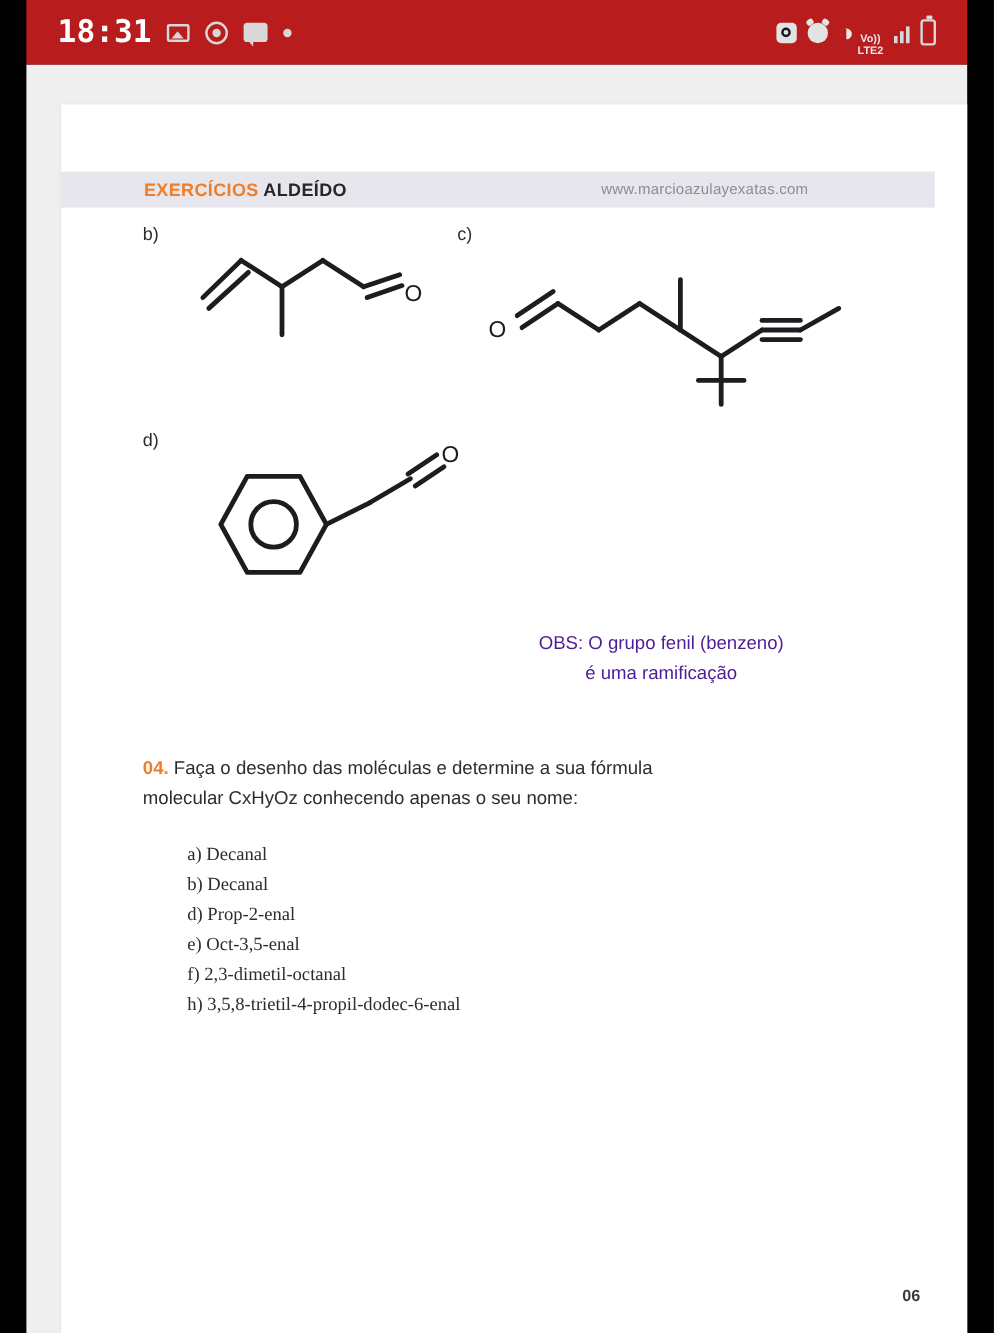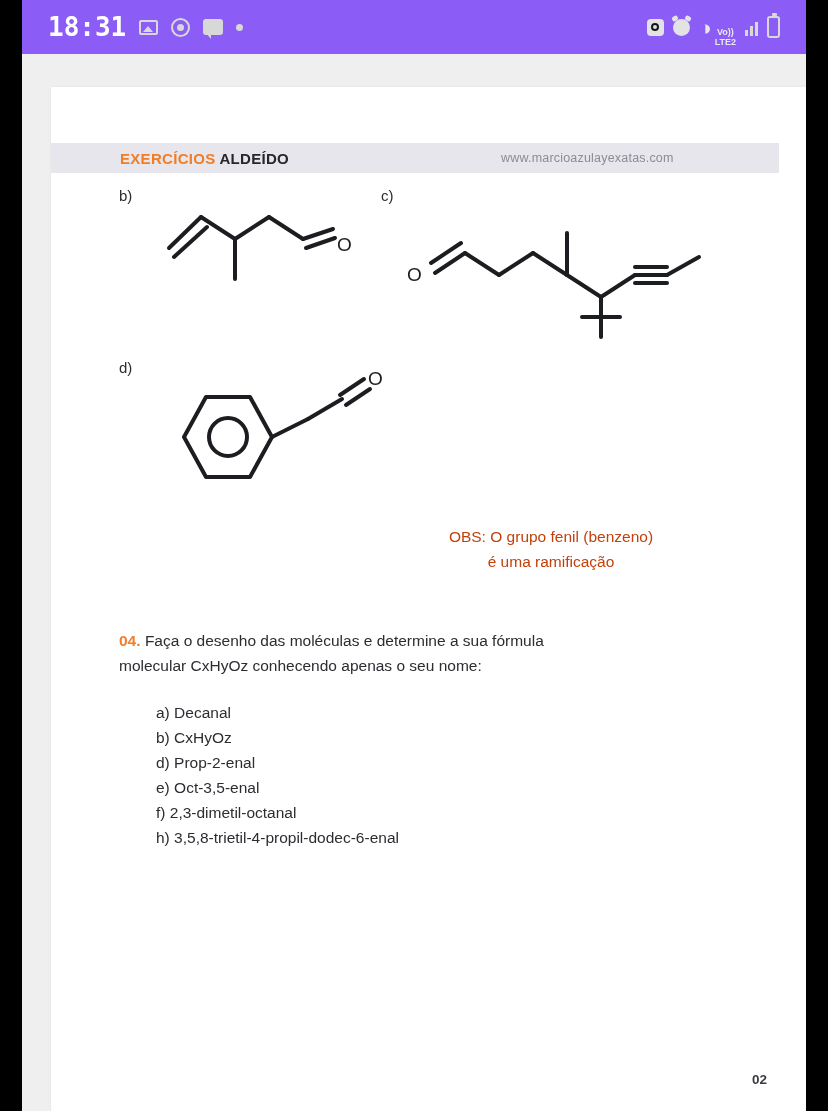--- a/index.html
+++ b/index.html
@@ -20,21 +20,21 @@
     background: #000;
   }
 
   
   .statusbar {
     position: absolute;
     left: 22px;
     top: 0;
     width: 784px;
     height: 54px;
-    background: #8b5cf6;
+    background: #b91c1c;
     display: flex;
     align-items: center;
     justify-content: space-between;
     padding: 0 26px;
     box-sizing: border-box;
     color: #fff;
   }
   .sb-left {
     display: flex;
     align-items: center;
@@ -237,21 +237,21 @@
 
   svg.struct { position: absolute; }
 
   .obs {
     position: absolute;
     left: 345px;
     top: 437px;
     width: 310px;
     text-align: center;
     font-size: 15.5px;
-    color: #c2410c;
+    color: #4c1d95;
     line-height: 25px;
   }
 
   .q4 {
     position: absolute;
     left: 68px;
     top: 541px;
     width: 610px;
     font-size: 15.5px;
     line-height: 25px;
@@ -261,21 +261,21 @@
 
   .items {
     position: absolute;
     left: 105px;
     top: 614px;
     width: 560px;
     font-size: 15.5px;
     line-height: 24.5px;
     color: #2b2d31;
   }
-  .items div { margin-bottom: 0.5px; }
+  .items div { margin-bottom: 0.5px; font-family: Liberation Serif, serif; }
 
   .pagenum {
     position: absolute;
     right: 42px;
     bottom: 24px;
     font-size: 13.5px;
     font-weight: bold;
     color: #3a3c41;
   }
 </style>
@@ -376,23 +376,23 @@
       </div>
 
       <div class="q4">
         <span class="num">04.</span>
         <span>Faça o desenho das moléculas e determine a sua fórmula</span><br>
         <span>molecular CxHyOz conhecendo apenas o seu nome:</span>
       </div>
 
       <div class="items">
         <div>a) Decanal</div>
-        <div>b) CxHyOz</div>
+        <div>b) Decanal</div>
         <div>d) Prop-2-enal</div>
         <div>e) Oct-3,5-enal</div>
         <div>f) 2,3-dimetil-octanal</div>
         <div>h) 3,5,8-trietil-4-propil-dodec-6-enal</div>
       </div>
 
-      <div class="pagenum">02</div>
+      <div class="pagenum">06</div>
     </div>
   </div>
 </div>
 
 </body></html>

